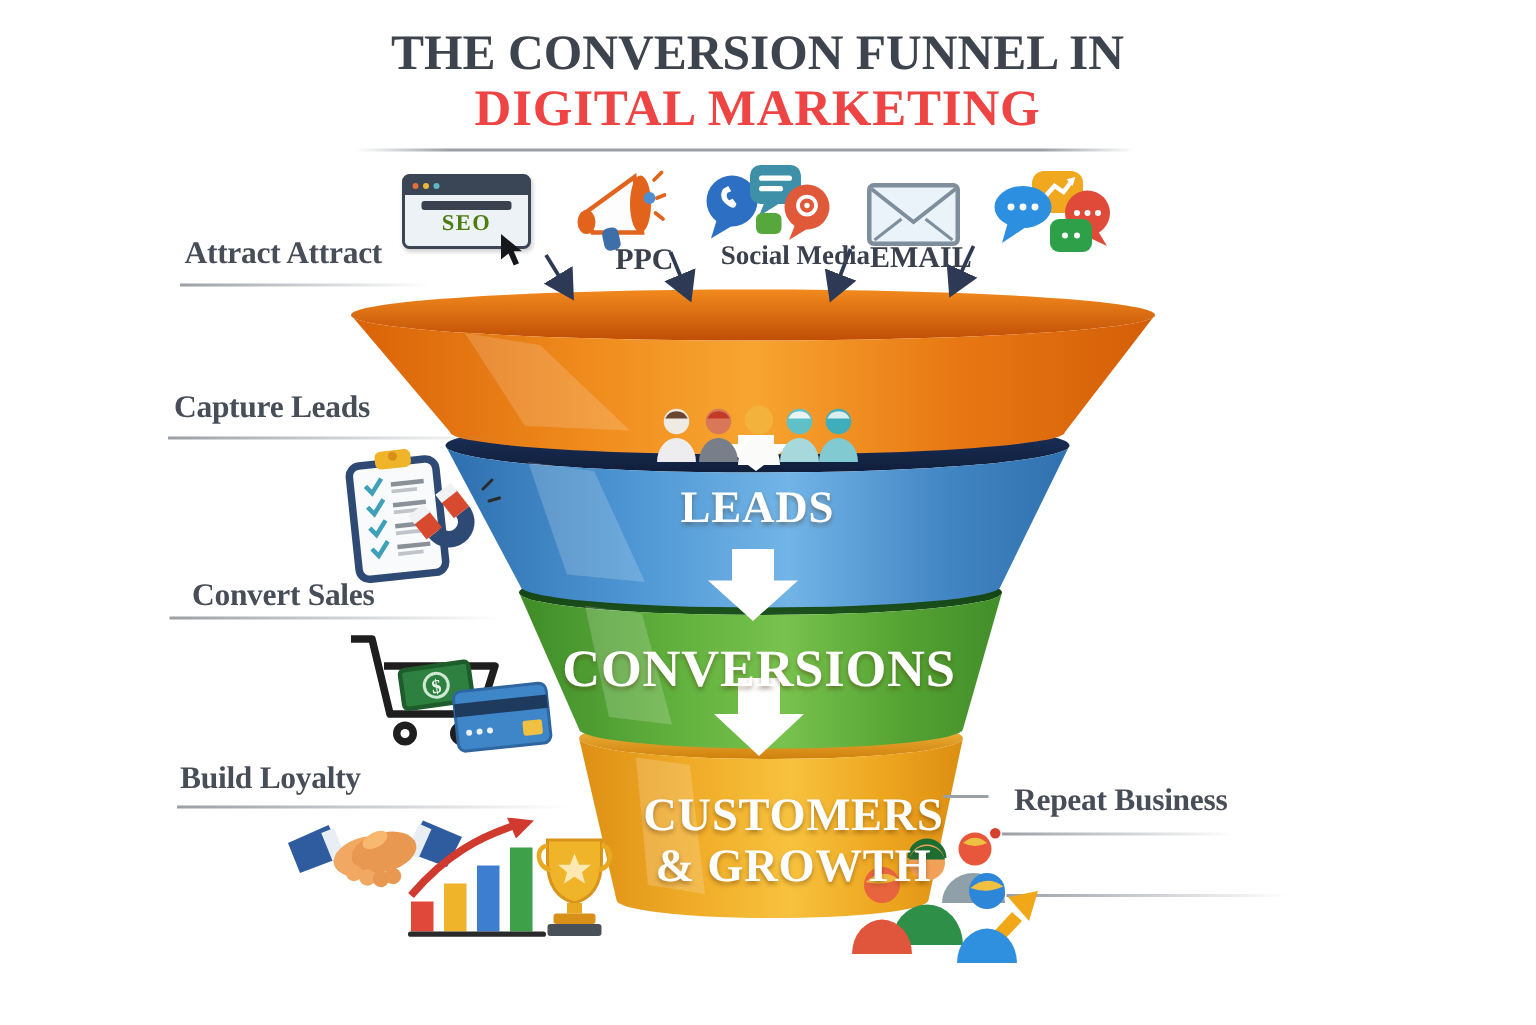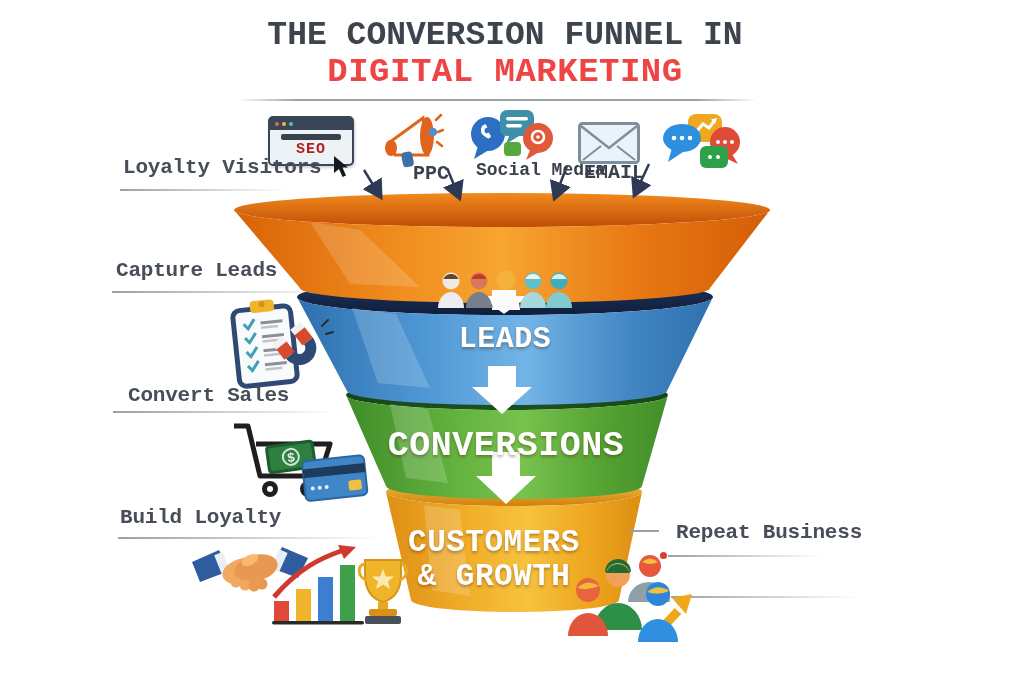--- a/index.html
+++ b/index.html
@@ -1,18 +1,18 @@
 <!DOCTYPE html>
 <html><head>
 <meta charset="utf-8">
 <style>
   html,body{margin:0;padding:0;background:#fff;}
   #canvas{
     position:relative;width:1024px;height:683px;overflow:hidden;background:#ffffff;
-    font-family:Liberation Mono, monospace;
+    font-family:Liberation Serif, serif;
     border-radius:29px;
   }
   .abs{position:absolute;}
   
   .title-wrap{left:190px;top:18px;width:630px;text-align:center;}
   .title-line1{font-size:33px;font-weight:800;color:#3E444D;letter-spacing:0px;line-height:36px;}
   .title-line2{font-size:34px;font-weight:800;color:#ef4444;letter-spacing:0.5px;line-height:37px;}
   .title-divider{left:237px;top:99px;width:520px;height:2px;
     background:linear-gradient(to right,rgba(150,155,160,0),#9AA0A6 12%,#9AA0A6 88%,rgba(150,155,160,0));}
   
@@ -24,21 +24,21 @@
   .chan-label{font-weight:800;color:#3A414C;text-align:right;white-space:nowrap;}
   
   .stage{color:#FFFFFF;font-weight:800;text-align:center;letter-spacing:0.5px;
     text-shadow:0 2px 3px rgba(70,35,0,.38);white-space:nowrap;}
   
   .browser{left:268px;top:116px;width:82px;height:46px;background:#EDF2F6;border:2px solid #3A4656;
     border-radius:5px;box-shadow:1px 2px 3px rgba(0,0,0,.18);}
   .browser-bar{height:12px;background:#3A4656;display:flex;gap:3px;align-items:center;padding-left:5px;}
   .dot{width:4px;height:4px;border-radius:50%;}
   .browser-line{margin:4px auto 0;width:60px;height:6px;background:#39424E;border-radius:2px;}
-  .browser-seo{display:block;text-align:center;font-weight:800;font-size:15px;color:#b91c1c;
+  .browser-seo{display:block;text-align:center;font-weight:800;font-size:15px;color:#4d7c0f;
     margin-top:1px;letter-spacing:1px;}
   svg{display:block;}
 </style>
 </head>
 <body>
 
 <div id="canvas">
 
   <svg class="abs" style="left:0;top:0;z-index:1" width="1024" height="683" viewBox="0 0 1024 683">
     <defs>
@@ -209,26 +209,26 @@
     <circle cx="56" cy="30" r="2" fill="#FFFFFF"></circle>
       <circle cx="63" cy="30" r="2" fill="#FFFFFF"></circle>
       <circle cx="70" cy="30" r="2" fill="#FFFFFF"></circle>
     <rect x="38" y="34" width="28" height="22" rx="6" fill="#2FA04A"></rect>
     <circle cx="48" cy="45" r="2" fill="#FFFFFF"></circle>
       <circle cx="56" cy="45" r="2" fill="#FFFFFF"></circle>
   </svg>
 
   <div class="abs stage" style="left:355px;top:322px;width:300px;font-size:30px;z-index:3">LEADS</div>
   <div class="abs stage" style="left:356px;top:426px;width:300px;font-size:35px;z-index:3">CONVERSIONS</div>
-  <div class="abs stage" style="left:344px;top:526px;width:300px;font-size:31px;line-height:34px;z-index:3">
+  <div class="abs stage" style="left:379px;top:526px;width:300px;font-size:31px;line-height:34px;z-index:3">
     <div>CUSTOMERS</div>
     <div>&amp; GROWTH</div>
   </div>
 
-  <div class="abs lbl" style="left:123px;top:156px;z-index:3">Loyalty Visitors</div>
+  <div class="abs lbl" style="left:123px;top:156px;z-index:3">Attract Attract</div>
   <div class="abs underline" style="left:120px;top:189px;width:167px;z-index:2"></div>
 
   <div class="abs lbl" style="left:116px;top:259px;z-index:3">Capture Leads</div>
   <div class="abs underline" style="left:112px;top:291px;width:222px;z-index:2"></div>
 
   <div class="abs lbl" style="left:128px;top:384px;z-index:3">Convert Sales</div>
   <div class="abs underline" style="left:113px;top:411px;width:221px;z-index:2"></div>
 
   <div class="abs lbl" style="left:120px;top:506px;z-index:3">Build Loyalty</div>
   <div class="abs underline" style="left:118px;top:537px;width:262px;z-index:2"></div>

